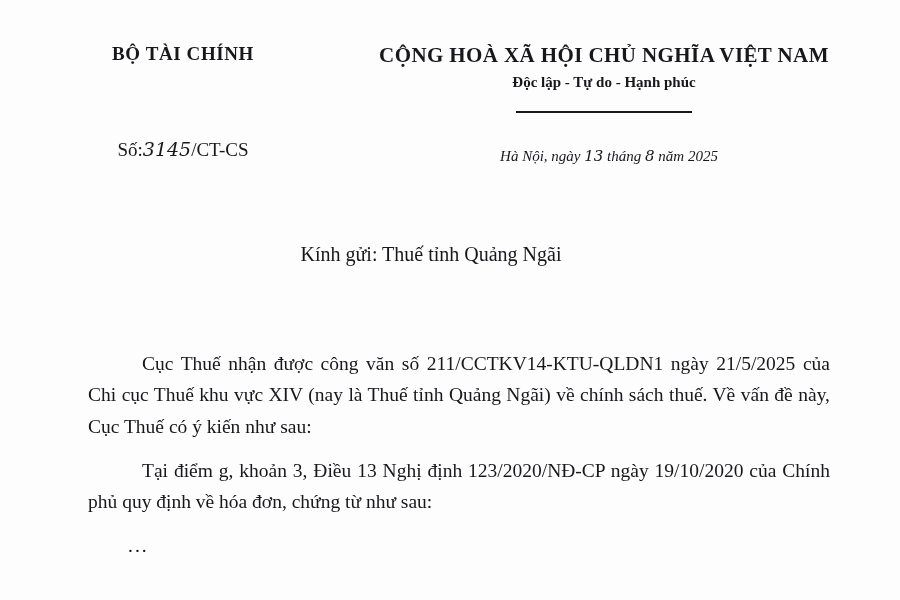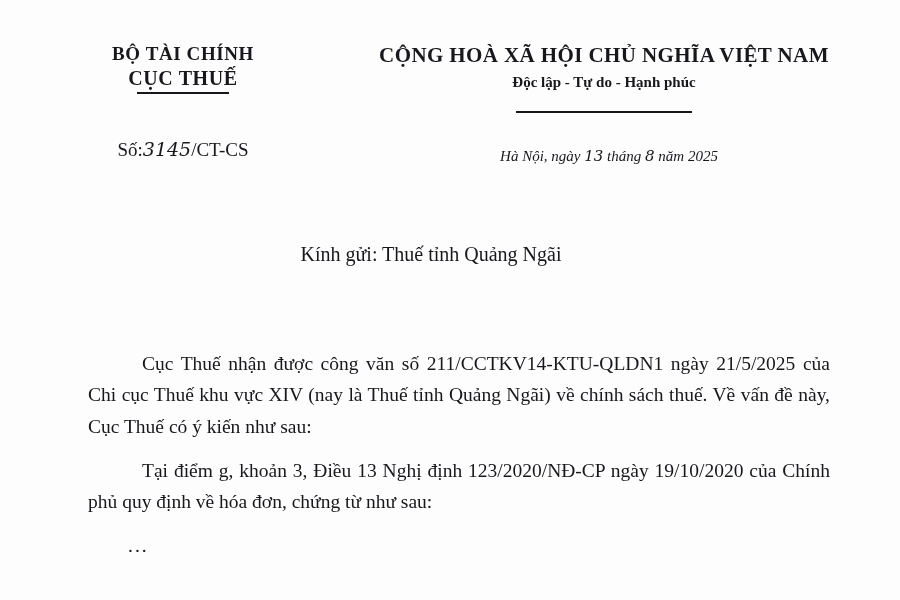--- a/index.html
+++ b/index.html
@@ -167,21 +167,20 @@
   }
 </style>
 </head>
 <body>
 
 <div class="page">
 
   <div class="header">
     <div class="header-left">
       <div class="org-name">BỘ TÀI CHÍNH</div>
-      <div class="org-unit">CỤC THUẾ</div>
     </div>
     <div class="header-right">
       <div class="country-name">CỘNG HOÀ XÃ HỘI CHỦ NGHĨA VIỆT NAM</div>
       <div class="motto">Độc lập - Tự do - Hạnh phúc</div>
     </div>
   </div>
 
   <div class="meta-row">
     <div class="meta-left">
       <div class="doc-number">

